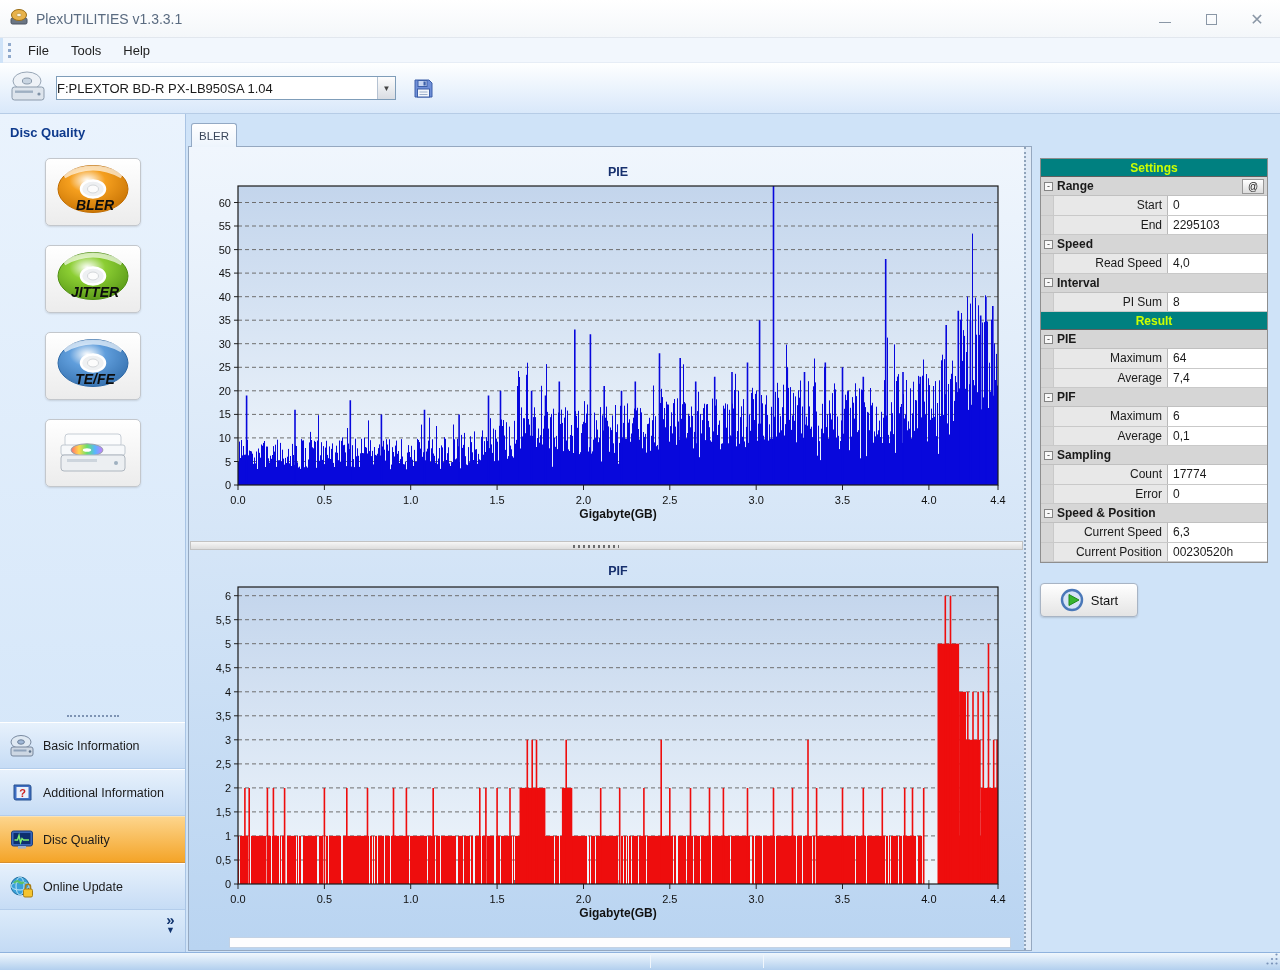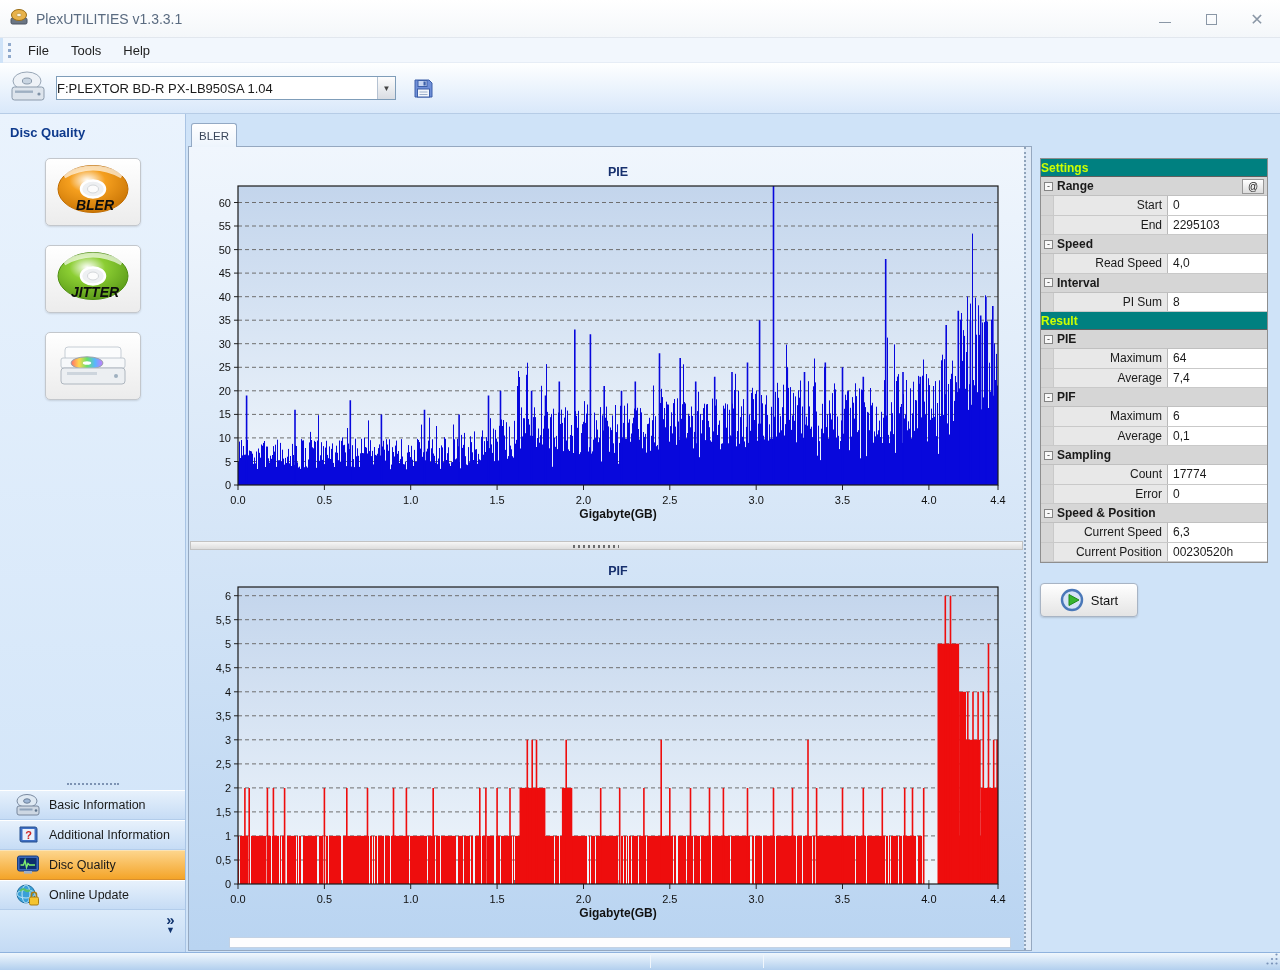--- a/index.html
+++ b/index.html
@@ -34,21 +34,21 @@
   
   .content { position:absolute; top:114px; left:0; right:0; bottom:18px; }
 
   
   .sidebar { position:absolute; left:0; top:0; bottom:0; width:186px; background:linear-gradient(#eaf3fd,#cfe3f8); border-right:1px solid #a9c4e4; }
   .sidebar-title { padding:11px 10px 4px 10px; font-size:13px; font-weight:bold; color:#0e3a8d; }
   .disc-buttons { margin-top:14px; }
   .disc-btn { width:96px; height:68px; margin:0 auto 19px auto; background:linear-gradient(#ffffff,#ececec); border:1px solid #c3c7cc; border-radius:5px; box-shadow:0 1px 2px rgba(0,0,0,0.12); display:flex; align-items:center; justify-content:center; }
   .sidebar-bottom { position:absolute; left:0; right:0; bottom:0; }
   .dotted-sep { width:52px; margin:0 auto 5px auto; border-top:2px dotted #7d93b3; }
-  .nav-item { height:30px; display:flex; align-items:center; gap:8px; padding-left:14px; background:linear-gradient(#e7f1fc,#c6dcf5); border-top:1px solid #ffffff; border-bottom:1px solid #b3cdeb; font-size:12.5px; }
+  .nav-item { height:47px; display:flex; align-items:center; gap:8px; padding-left:8px; background:linear-gradient(#e7f1fc,#c6dcf5); border-top:1px solid #ffffff; border-bottom:1px solid #b3cdeb; font-size:12.5px; }
   .nav-item.active { background:linear-gradient(#fdd58c,#f4a428); border-top:1px solid #fbe3b5; border-bottom:1px solid #d88f2e; }
   .nav-icon { width:27px; height:25px; display:flex; align-items:center; justify-content:center; }
   .nav-footer { height:42px; position:relative; background:linear-gradient(#dcebfa,#c3daf4); }
   .chevron-box { position:absolute; right:10px; top:4px; text-align:center; color:#10336e; line-height:11px; }
   .chevron-box .c1 { font-size:15px; font-weight:bold; display:block; }
   .chevron-box .c2 { font-size:9px; display:block; }
 
   
   .chartpanel { position:absolute; left:186px; width:847px; top:0; bottom:0; }
   .tab { position:absolute; top:9px; left:5px; width:46px; height:24px; background:linear-gradient(#ffffff,#edf4fc); border:1px solid #93a9c4; border-bottom:none; border-radius:3px 3px 0 0; z-index:2; display:flex; align-items:center; justify-content:center; font-size:11.5px; color:#3a465a; }
@@ -57,21 +57,21 @@
   #pie-chart { top:2px; }
   #pif-chart { top:404px; }
   .hsplitter { position:absolute; top:394px; left:1px; right:8px; height:9px; background:linear-gradient(#f6f6f6,#dddddd); border:1px solid #c2c2c2; }
   .hsplitter .dots { position:absolute; left:46%; top:2.5px; width:46px; height:3px; background:repeating-linear-gradient(to right,#6b6b6b 0 2px,transparent 2px 5px); }
   .vsplitter { position:absolute; right:0; top:0; bottom:0; width:7px; background:#dfeaf7; border-left:2px dotted #8fa3ba; }
   .bottom-strip { position:absolute; left:40px; right:20px; bottom:2px; height:11px; background:#fdfdfe; border:1px solid #c3d2e4; }
 
   
   .rightpanel { position:absolute; left:1033px; right:0; top:0; bottom:0; background:#cfe3f8; }
   .tbl { position:absolute; left:7px; top:44px; width:228px; border:1px solid #8e8e8e; background:#d4d4d4; font-size:12px; }
-  .thead { height:18px; line-height:18px; background:#008080; color:#ccff00; font-weight:bold; border-bottom:1px solid #5f5f5f; }
+  .thead { height:18px; line-height:18px; background:#008080; color:#ccff00; font-weight:bold; text-align:center; border-bottom:1px solid #5f5f5f; }
   .grow { display:flex; align-items:center; height:19px; background:#d6d6d6; border-bottom:1px solid #c0c0c0; }
   .toggle { width:9px; height:9px; margin:0 4px 0 3px; background:#f8f8f8; border:1px solid #848484; font-size:9px; line-height:6px; text-align:center; color:#333; }
   .gname { font-weight:bold; }
   .at-btn { margin-left:auto; margin-right:3px; width:22px; height:15px; background:linear-gradient(#ffffff,#dcdcdc); border:1px solid #979797; font-size:10px; text-align:center; line-height:13px; }
   .drow { display:flex; height:19.5px; line-height:19.5px; border-bottom:1px solid #c9c9c9; }
   .dind { width:13px; background:#d6d6d6; border-right:1px solid #c9c9c9; }
   .dlabel { flex:1; background:#e8e8e8; text-align:right; padding-right:5px; }
   .dval { width:100px; background:#ffffff; border-left:1px solid #b9b9b9; padding-left:5px; }
 
   .start-btn { position:absolute; left:7px; top:469px; width:98px; height:34px; background:linear-gradient(#ffffff,#e4e4e4); border:1px solid #a8b4c4; border-radius:4px; box-shadow:0 1px 2px rgba(0,0,0,0.15); display:flex; align-items:center; justify-content:center; gap:7px; font-size:13px; color:#111; font-family:"Liberation Sans",sans-serif; }
@@ -167,20 +167,36 @@
                 <stop offset="0%" stop-color="#ffffff"></stop>
                 <stop offset="32%" stop-color="#8cce33"></stop>
                 <stop offset="100%" stop-color="#4f8f12"></stop>
               </radialGradient>
             </defs>
             <ellipse cx="43" cy="26" rx="35" ry="23.5" fill="url(#dg1)" stroke="#4f8f12"></ellipse>
             <path d="M14 13 Q 43 -3 72 13" stroke="rgba(255,255,255,0.65)" stroke-width="5" fill="none"></path>
             <ellipse cx="43" cy="26" rx="12" ry="8.5" fill="#eef0f2" stroke="#ffffff" stroke-width="2.5"></ellipse>
             <ellipse cx="43" cy="26" rx="5.5" ry="4" fill="#fcfcfc" stroke="#d4d7da"></ellipse>
             <text x="45" y="47" text-anchor="middle" font-size="14" font-style="italic" font-weight="bold" fill="#0d0d0d">JITTER</text>
+          </svg>
+        </div>
+        <div class="disc-btn">
+          <svg width="86" height="58" viewBox="0 0 86 58">
+            <defs>
+              <radialGradient id="dg2" cx="42%" cy="32%" r="80%">
+                <stop offset="0%" stop-color="#ffffff"></stop>
+                <stop offset="32%" stop-color="#609edc"></stop>
+                <stop offset="100%" stop-color="#2e69a7"></stop>
+              </radialGradient>
+            </defs>
+            <ellipse cx="43" cy="26" rx="35" ry="23.5" fill="url(#dg2)" stroke="#2e69a7"></ellipse>
+            <path d="M14 13 Q 43 -3 72 13" stroke="rgba(255,255,255,0.65)" stroke-width="5" fill="none"></path>
+            <ellipse cx="43" cy="26" rx="12" ry="8.5" fill="#eef0f2" stroke="#ffffff" stroke-width="2.5"></ellipse>
+            <ellipse cx="43" cy="26" rx="5.5" ry="4" fill="#fcfcfc" stroke="#d4d7da"></ellipse>
+            <text x="45" y="47" text-anchor="middle" font-size="14" font-style="italic" font-weight="bold" fill="#0d0d0d">TE/FE</text>
           </svg>
         </div>
         <div class="disc-btn">
           <svg width="86" height="58" viewBox="0 0 86 58">
             <defs>
               <linearGradient id="rbw" x1="0" y1="0" x2="1" y2="0">
                 <stop offset="0" stop-color="#ff6b6b"></stop>
                 <stop offset="0.25" stop-color="#ffd84d"></stop>
                 <stop offset="0.5" stop-color="#69e069"></stop>
                 <stop offset="0.75" stop-color="#58b6ff"></stop>

